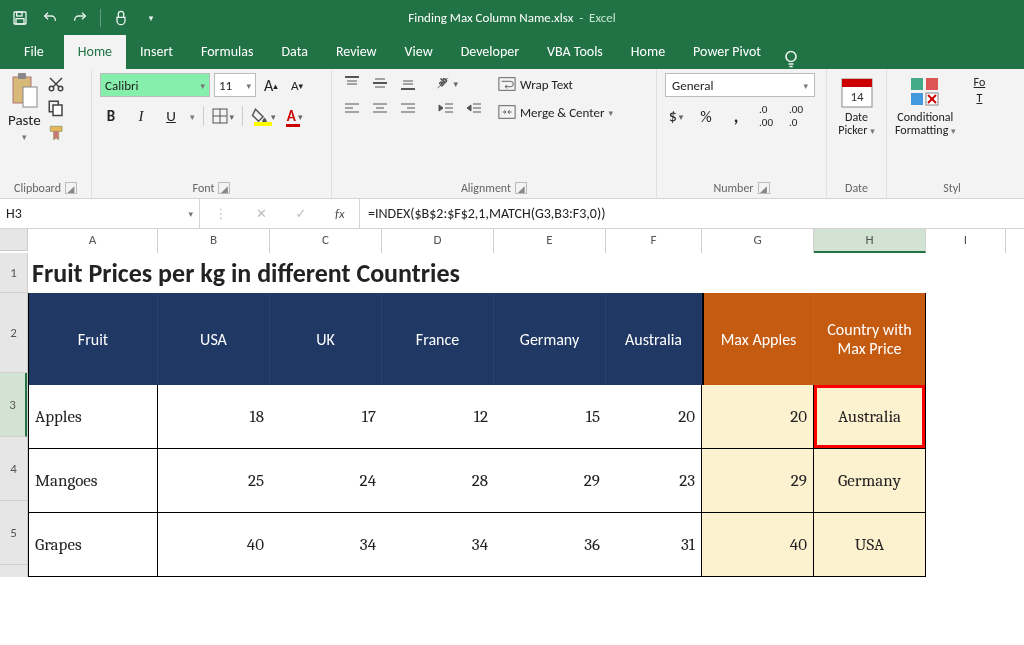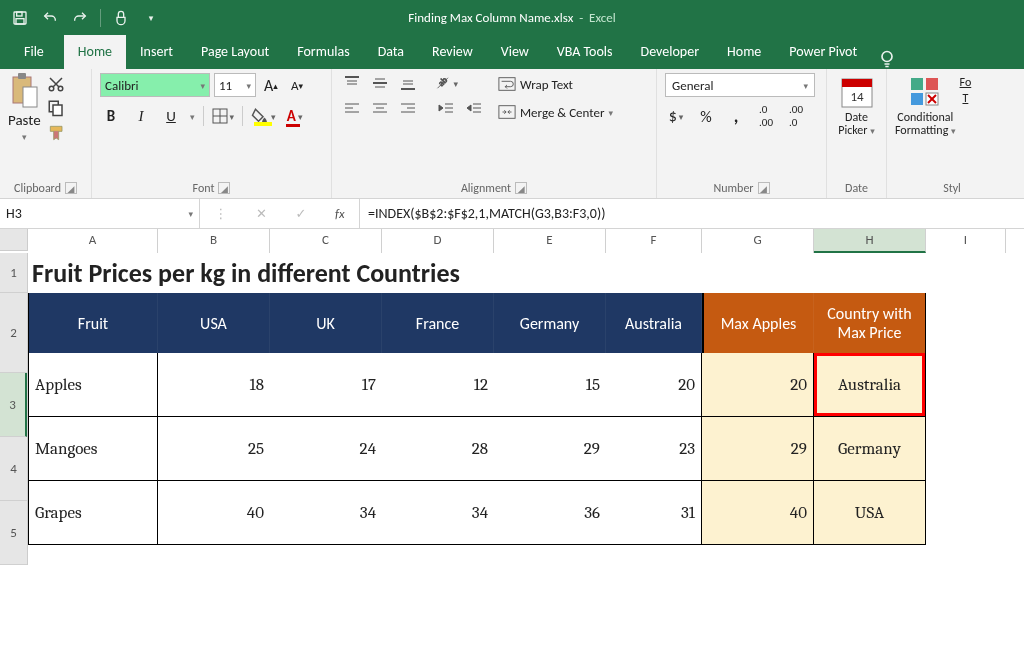--- a/index.html
+++ b/index.html
@@ -77,21 +77,21 @@
   .sheet { position:relative; }
 
   
   .cA { width:130px;} .cB { width:112px;} .cC { width:112px;} .cD { width:112px;}
   .cE { width:112px;} .cF { width:96px;} .cG { width:112px;} .cH { width:112px;} .cI { width:80px;}
 
   
   .titlecell { height:40px; font-family: Calibri, Arial, sans-serif; font-weight:700; font-size:26px; padding:4px 4px; display:flex; align-items:center;}
 
   
-  .hdrrow { height:60px; display:flex;border-radius:11px;}
+  .hdrrow { height:92px; display:flex;border-radius:11px;}
   .hdr { color:#fff; display:flex; align-items:center; justify-content:center; font-size:16px; font-family: Calibri, Arial, sans-serif; text-align:center; padding:4px; border-right:1px solid rgba(255,255,255,0.05);}
   .hdr.navy { background:#1f3864;}
   .hdr.orange { background:#c55a11;}
 
   
   .drow { height:64px; display:flex;}
   .cell { display:flex; align-items:center; font-size:17px; font-family:"Cambria", Georgia, serif; border:1px solid #000; border-top:none; border-left:none; padding:0 6px;}
   .cell.num { justify-content:flex-end;}
   .cell.text { justify-content:flex-start;}
   .cell.center { justify-content:center;}
@@ -139,27 +139,26 @@
   </div>
   <div class="app-title">
     <span class="fn">Finding Max Column Name.xlsx</span><span class="ex"> &nbsp;-&nbsp; </span><span class="ex">Excel</span>
   </div>
 </div>
 
 <div class="tabs">
   <div class="tab file">File</div>
   <div class="tab active">Home</div>
   <div class="tab">Insert</div>
-  <div class="tab">Page Layout</div>
   <div class="tab">Formulas</div>
   <div class="tab">Data</div>
   <div class="tab">Review</div>
   <div class="tab">View</div>
+  <div class="tab">Developer</div>
   <div class="tab">VBA Tools</div>
-  <div class="tab">Developer</div>
   <div class="tab">Home</div>
   <div class="tab">Power Pivot</div>
   <div class="tell-me">
     <svg class="bulb" viewBox="0 0 24 24" fill="none" stroke="#fff" stroke-width="2">
         <circle cx="12" cy="9" r="6"></circle>
         <path d="M9 18h6M10 21h4"></path>
       </svg>
   </div>
 </div>
 
@@ -391,21 +390,21 @@
         <svg width="34" height="34" viewBox="0 0 34 34">
             <rect x="3" y="3" width="12" height="12" fill="#4a8"></rect>
             <rect x="18" y="3" width="12" height="12" fill="#d55"></rect>
             <rect x="3" y="18" width="12" height="12" fill="#49d"></rect>
             <rect x="18" y="18" width="12" height="12" fill="#fff" stroke="#888"></rect>
             <line x1="20" y1="20" x2="28" y2="28" stroke="#c00" stroke-width="2"></line>
             <line x1="28" y1="20" x2="20" y2="28" stroke="#c00" stroke-width="2"></line>
           </svg>
         <span style="font-size:12px;line-height:1.1;">Conditional<br>Formatting <span class="caret">▾</span></span>
       </div>
-      <div class="vgroup" style="margin-left:4px;text-decoration:underline;">
+      <div class="vgroup" style="margin-left:18px;text-decoration:underline;">
         <span>Fo</span>
         <span>T</span>
       </div>
     </div>
     <div class="group-label">Styl</div>
   </div>
 
 </div>
 
 <div class="fbar">

